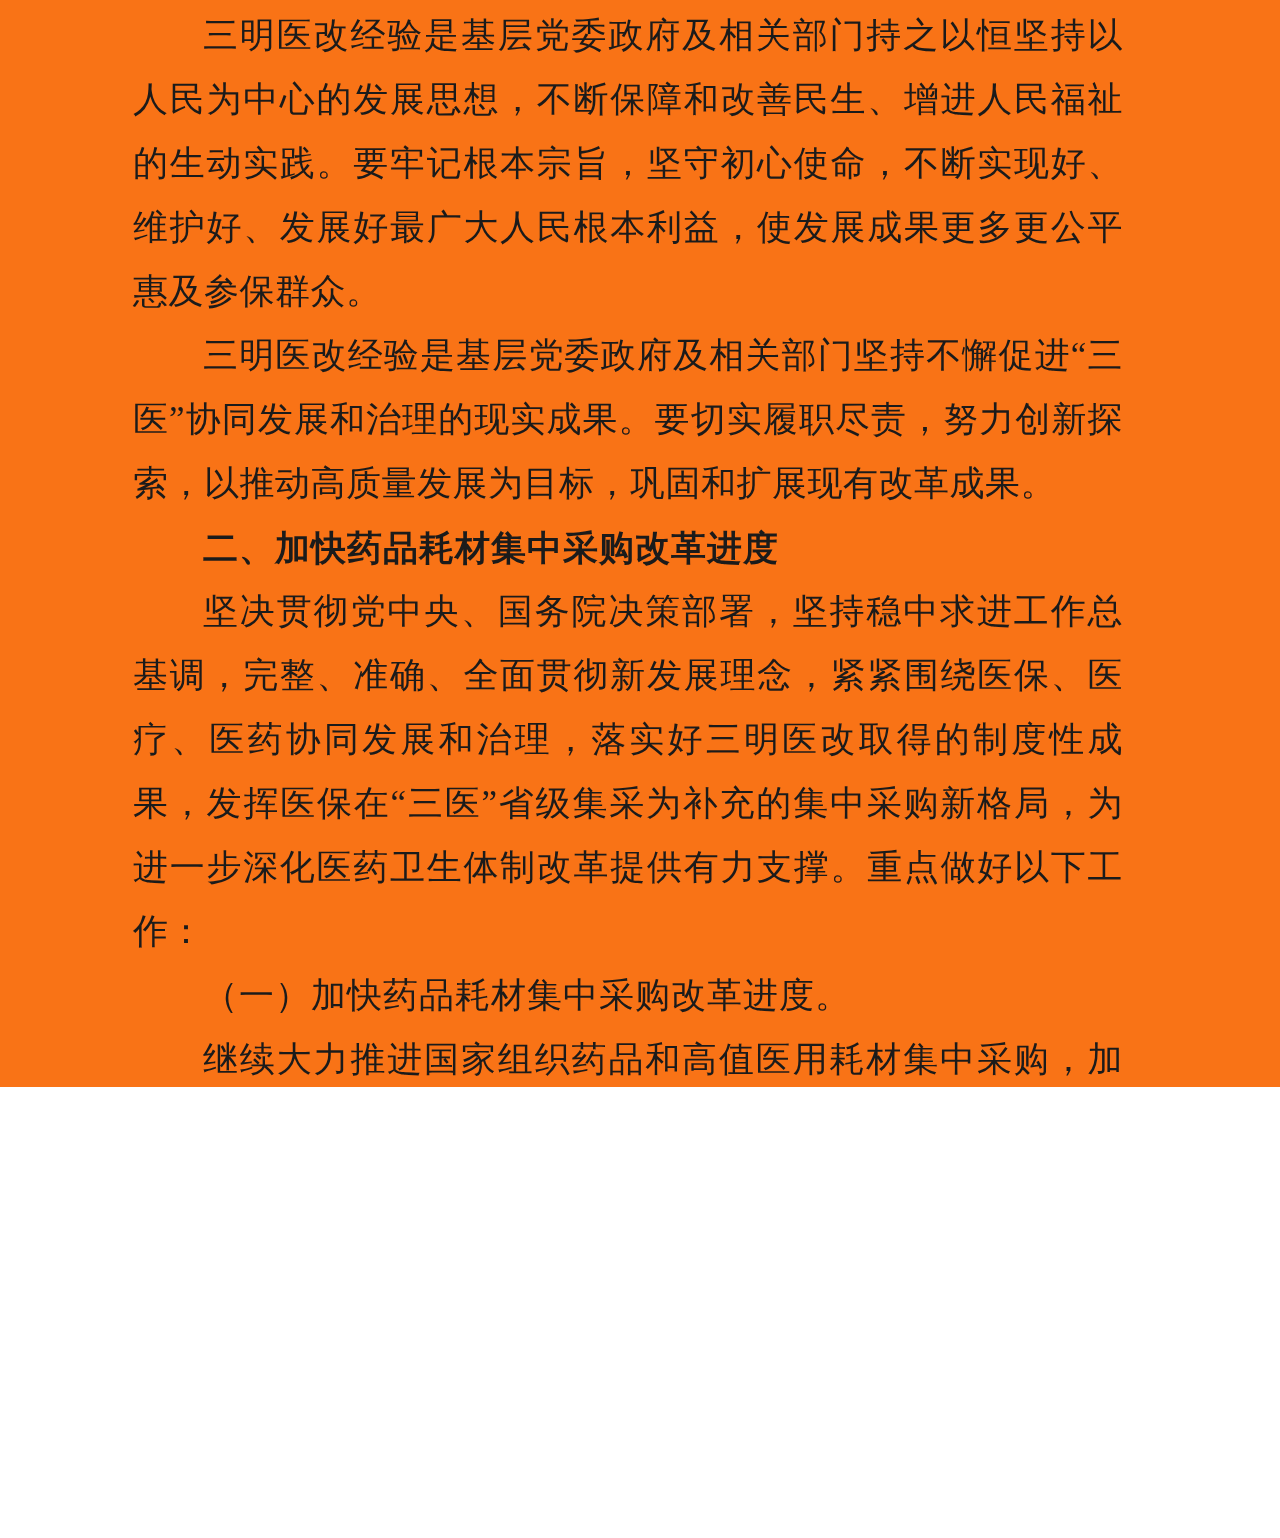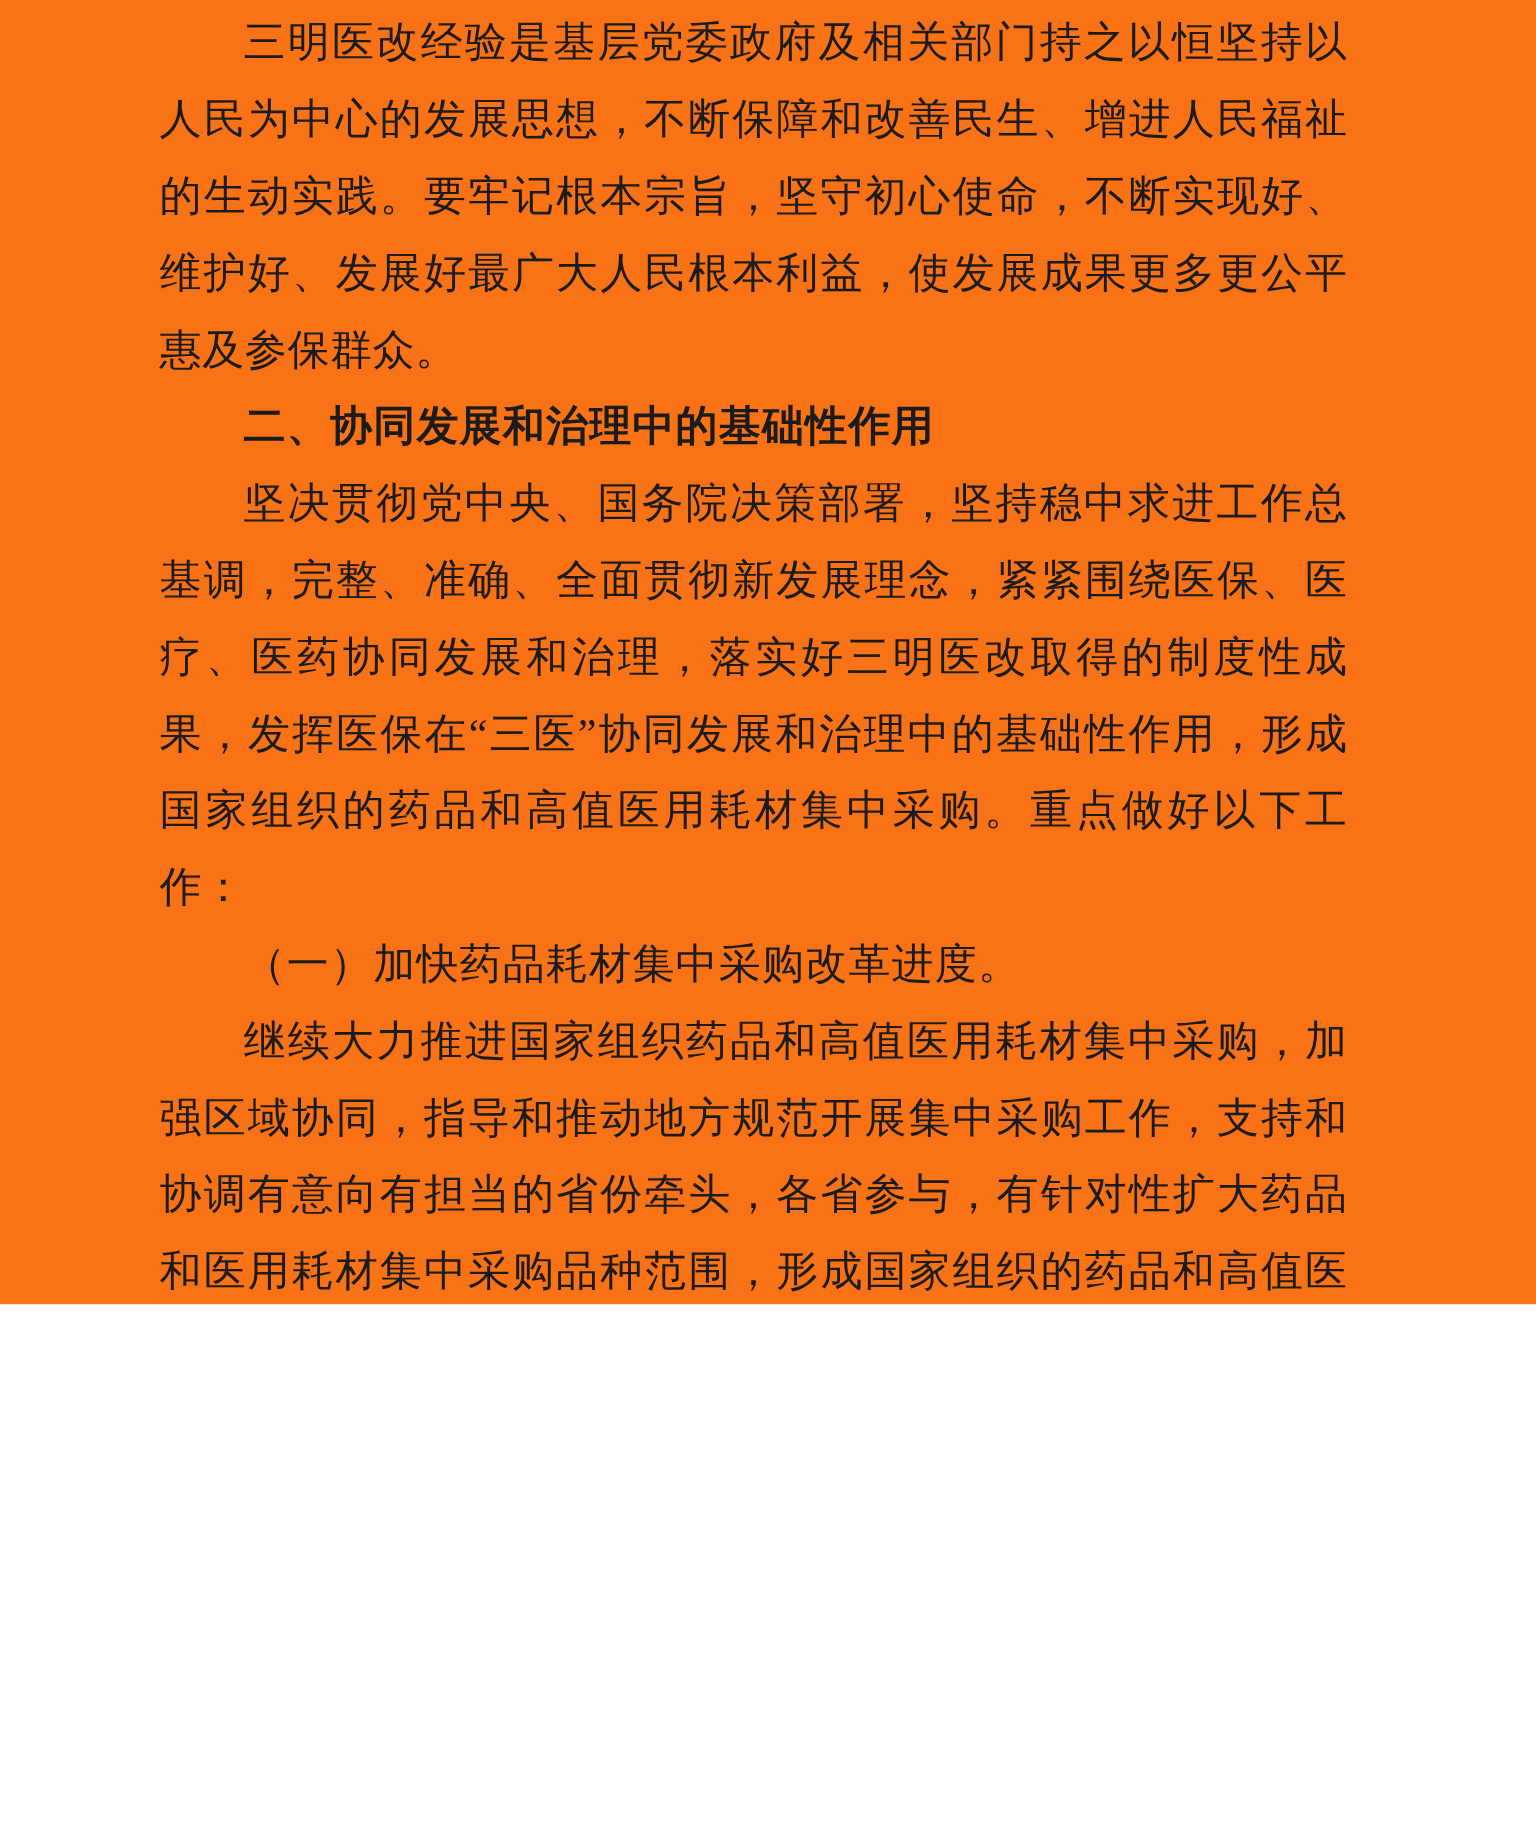--- a/index.html
+++ b/index.html
@@ -55,20 +55,21 @@
     color: #2a2a2a;
     white-space: pre;
   }
 </style>
 </head>
 <body>
 
 <div class="page">
   <div class="content">
     <p class="para">三明医改经验是基层党委政府及相关部门持之以恒坚持以人民为中心的发展思想，不断保障和改善民生、增进人民福祉的生动实践。要牢记根本宗旨，坚守初心使命，不断实现好、维护好、发展好最广大人民根本利益，使发展成果更多更公平惠及参保群众。</p>
-    <p class="heading-section">二、协同发展和治理中的基础性作用</p>
-    <p class="para">坚决贯彻党中央、国务院决策部署，坚持稳中求进工作总基调，完整、准确、全面贯彻新发展理念，紧紧围绕医保、医疗、医药协同发展和治理，落实好三明医改取得的制度性成果，发挥医保在“三医”协同发展和治理中的基础性作用，形成国家组织的药品和高值医用耗材集中采购。重点做好以下工作：</p>
+    <p class="para">三明医改经验是基层党委政府及相关部门坚持不懈促进“三医”协同发展和治理的现实成果。要切实履职尽责，努力创新探索，以推动高质量发展为目标，巩固和扩展现有改革成果。</p>
+    <p class="heading-section">二、加快药品耗材集中采购改革进度</p>
+    <p class="para">坚决贯彻党中央、国务院决策部署，坚持稳中求进工作总基调，完整、准确、全面贯彻新发展理念，紧紧围绕医保、医疗、医药协同发展和治理，落实好三明医改取得的制度性成果，发挥医保在“三医”省级集采为补充的集中采购新格局，为进一步深化医药卫生体制改革提供有力支撑。重点做好以下工作：</p>
     <p class="heading-item">（一）加快药品耗材集中采购改革进度。</p>
     <p class="para">继续大力推进国家组织药品和高值医用耗材集中采购，加强区域协同，指导和推动地方规范开展集中采购工作，支持和协调有意向有担当的省份牵头，各省参与，有针对性扩大药品和医用耗材集中采购品种范围，形成国家组织的药品和高值医用耗材集中采购、省份牵头的全国联盟药品和高值医用耗材集中采购为主体，省级集采为补充的集中采购新格局。做好集中采购协议期满品种的接续采购工作，巩固集采成果，群众同步受益。在加强统筹中发挥地方积极性与干劲，各省（自治区、直辖市）2024 年提前实现“十四五”规划国家和省级药品集中采购品种达 500 个以</p>
   </div>
 
   <div class="footer">— 2 —</div>
 </div>
 
 </body></html>

